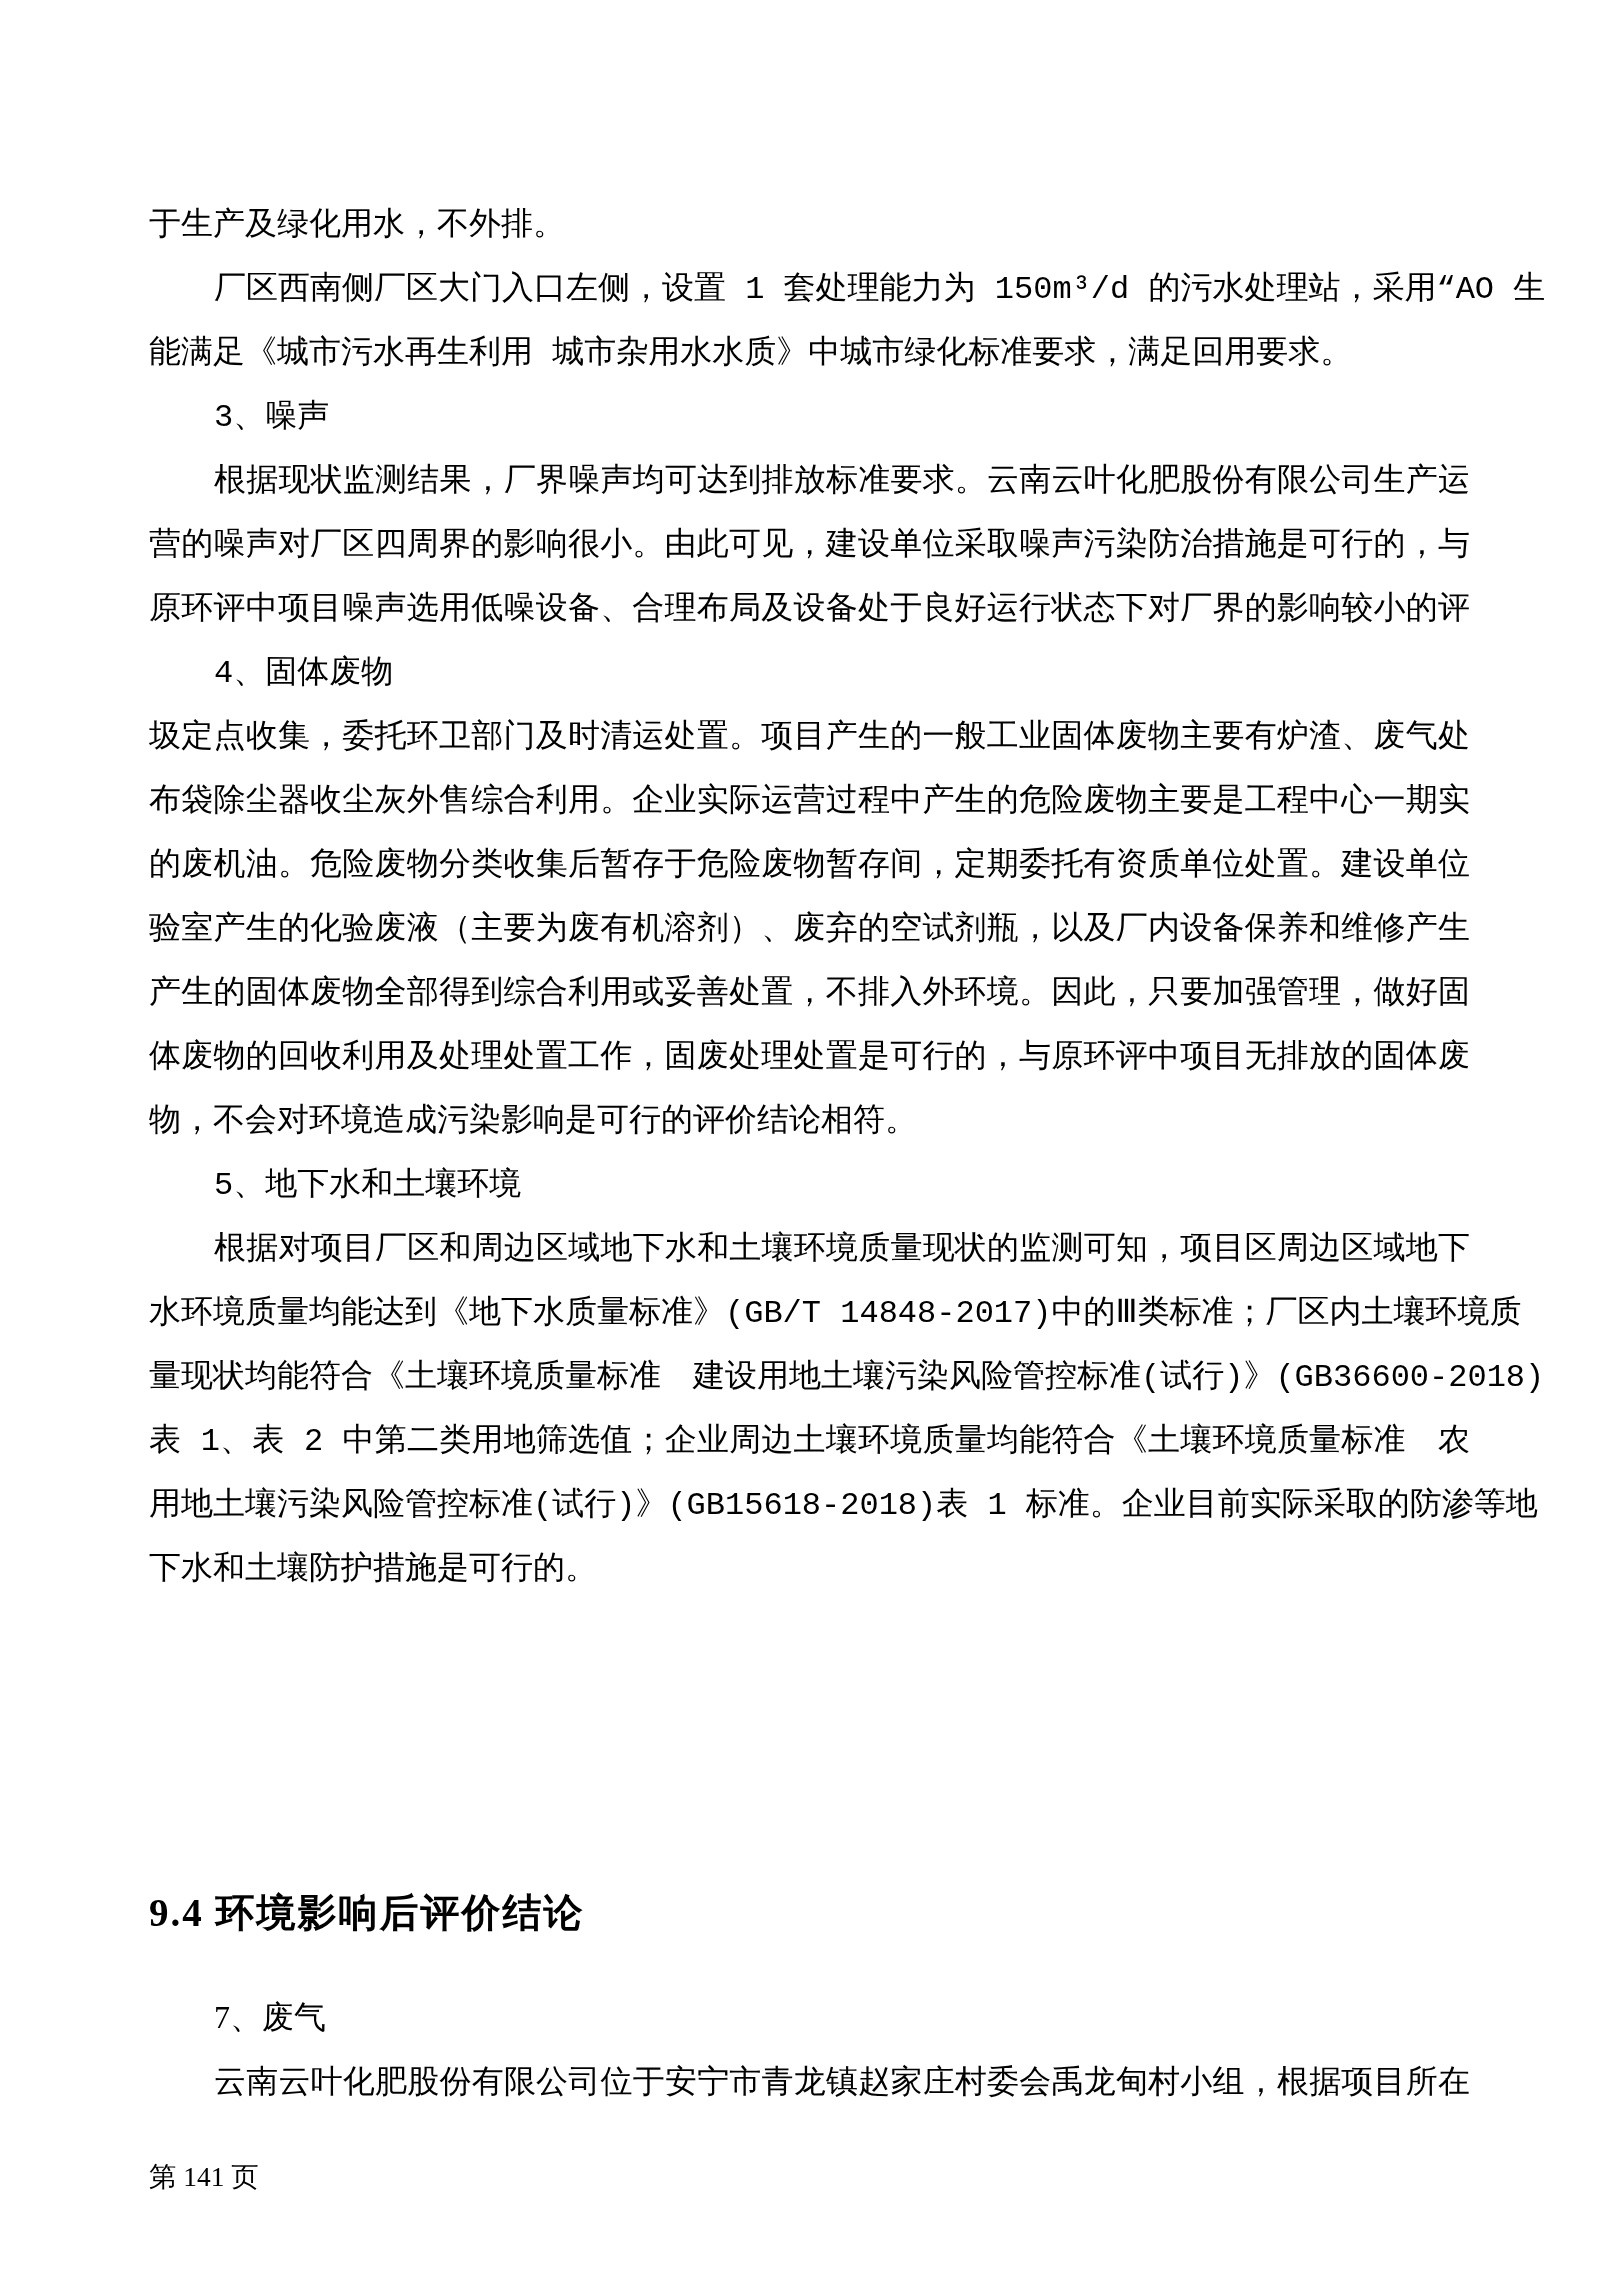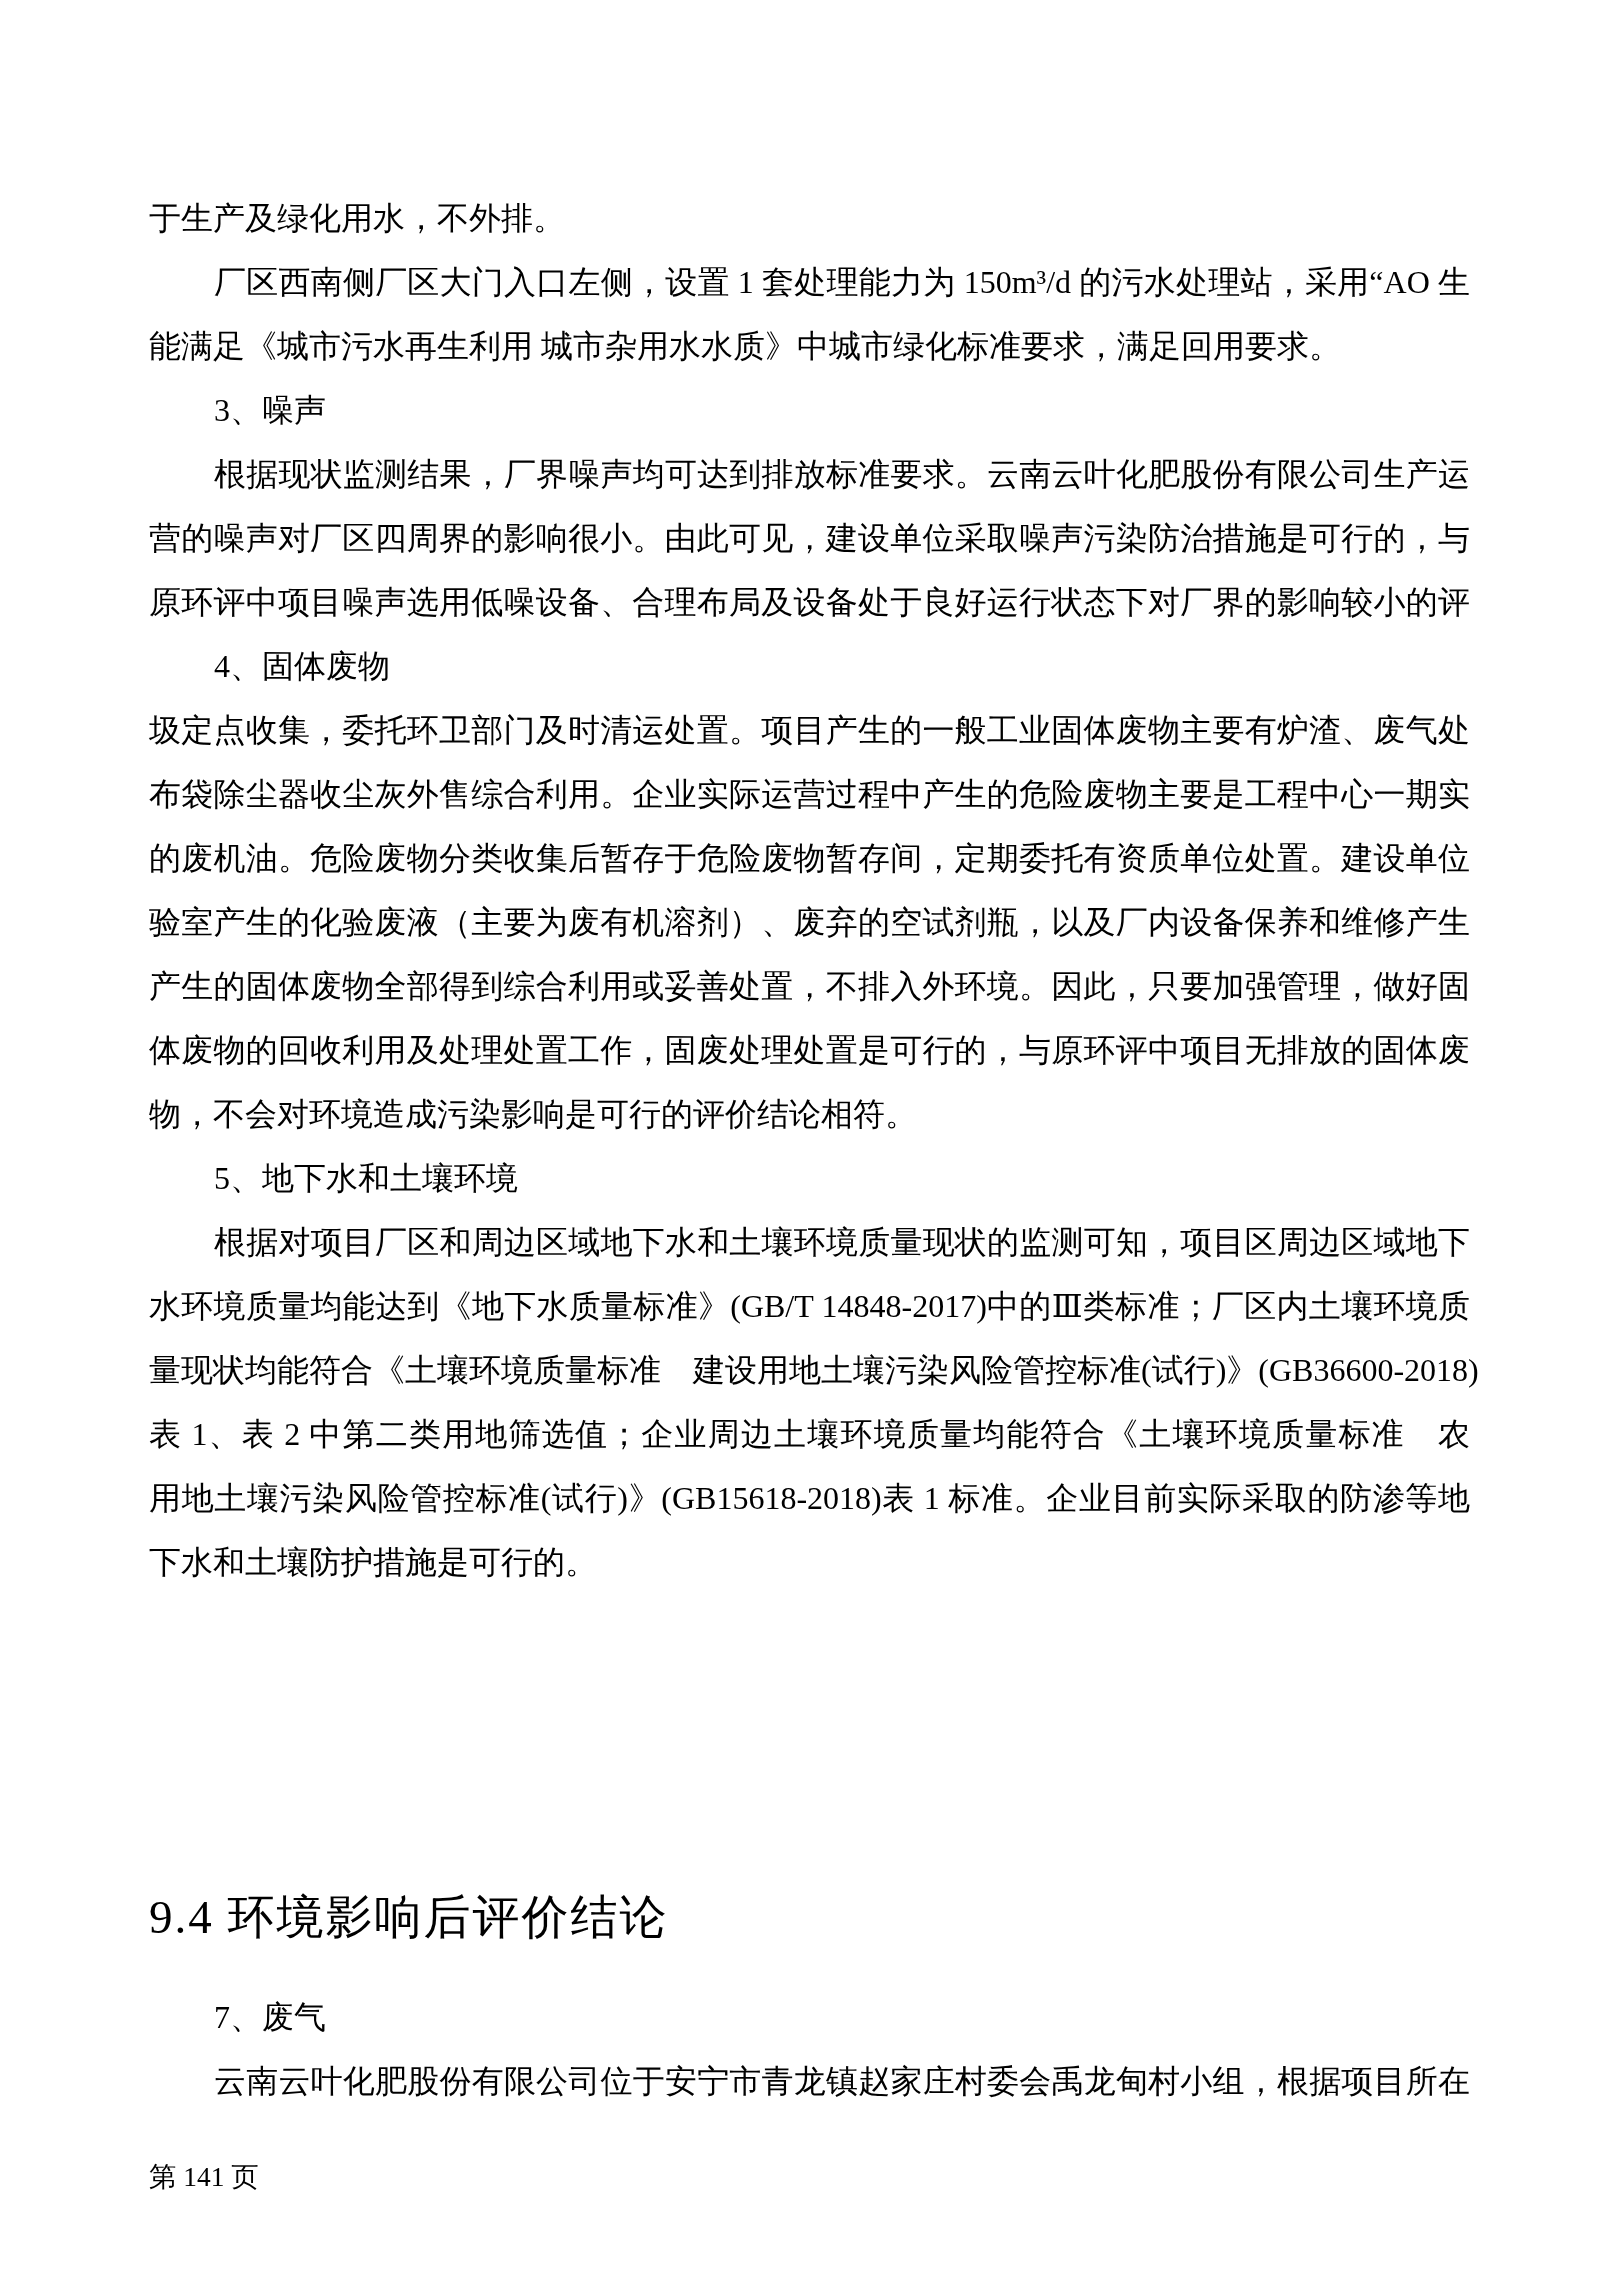--- a/index.html
+++ b/index.html
@@ -17,38 +17,38 @@
     overflow: hidden;
   }
   .text-block {
     position: absolute;
     left: 149px;
     width: 1321px;
     font-size: 32px;
     line-height: 64px;
     color: #000000;
   }
-  #body-block { top: 186px; }
+  #body-block { top: 194px; font-family: Liberation Mono, monospace; }
   #post-heading-block { top: 1985px; }
   .line {
     white-space: nowrap;
     text-align: left;
   }
   .line.indent { padding-left: 65px; }
   .line.fill {
     text-align: justify;
     text-align-last: justify;
   }
   .section-heading {
     position: absolute;
     left: 149px;
     top: 1857px;
-    font-size: 47px;
+    font-size: 39px;
     line-height: 59px;
-    font-weight: normal;
+    font-weight: bold;
     letter-spacing: 2px;
     white-space: nowrap;
     color: #000000;
     text-align: center;
   }
   .page-footer {
     position: absolute;
     left: 149px;
     top: 2158px;
     width: 1321px;

